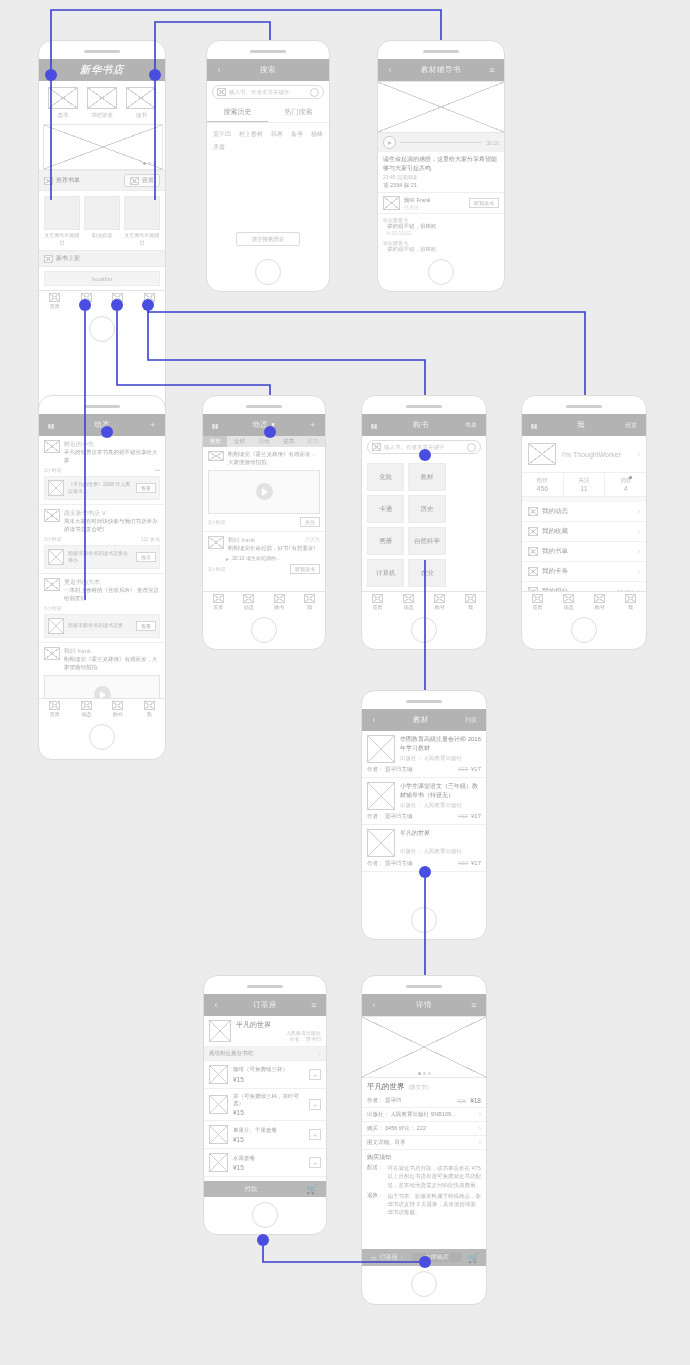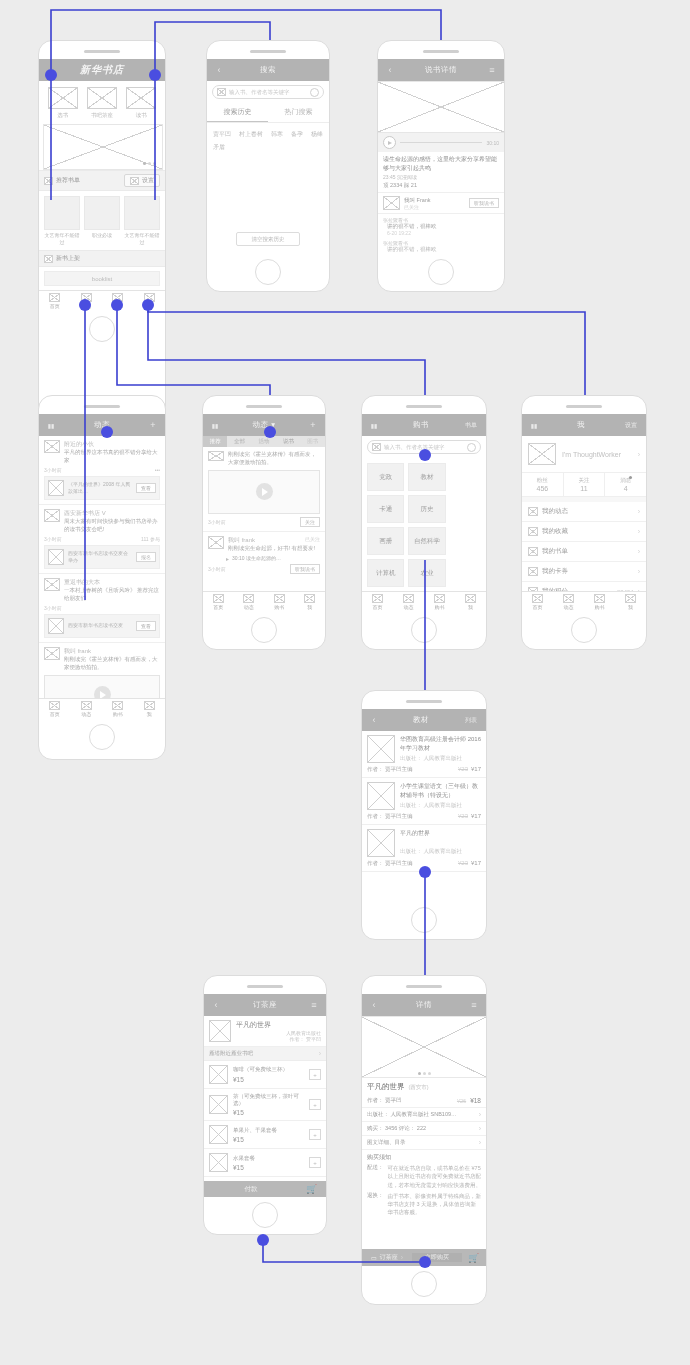--- a/index.html
+++ b/index.html
@@ -300,21 +300,21 @@
     <div class="clearbtn" style="position:absolute;bottom:8px;left:0;right:0;">清空搜索历史</div>
   </div>
   <div class="homebtn"></div>
 </div>
 
 <div class="phone" style="left:377px;top:40px;width:128px;height:252px;">
   <div class="notch"></div>
   <div class="screen" style="height:195px;">
     <div class="bar">
       <span class="ic">‹</span>
-      <span class="ttl">说书详情</span>
+      <span class="ttl">教材辅导书</span>
       <span class="ic">≡</span>
     </div>
     <div class="xbox" style="height:50px;border-left:0;border-right:0;border-color:#e6e6e6;"></div>
     <div class="player">
       <span class="play"></span>
       <span class="ptrack"></span>
       <span class="ptime">30:10</span>
     </div>
     <div style="padding:3px 5px;border-bottom:1px solid #efefef;">
       <div class="ptxt" style="color:#8e8e8e;font-size:6px;">读生命起源的感悟，这里给大家分享希望能够与大家引起共鸣</div>

